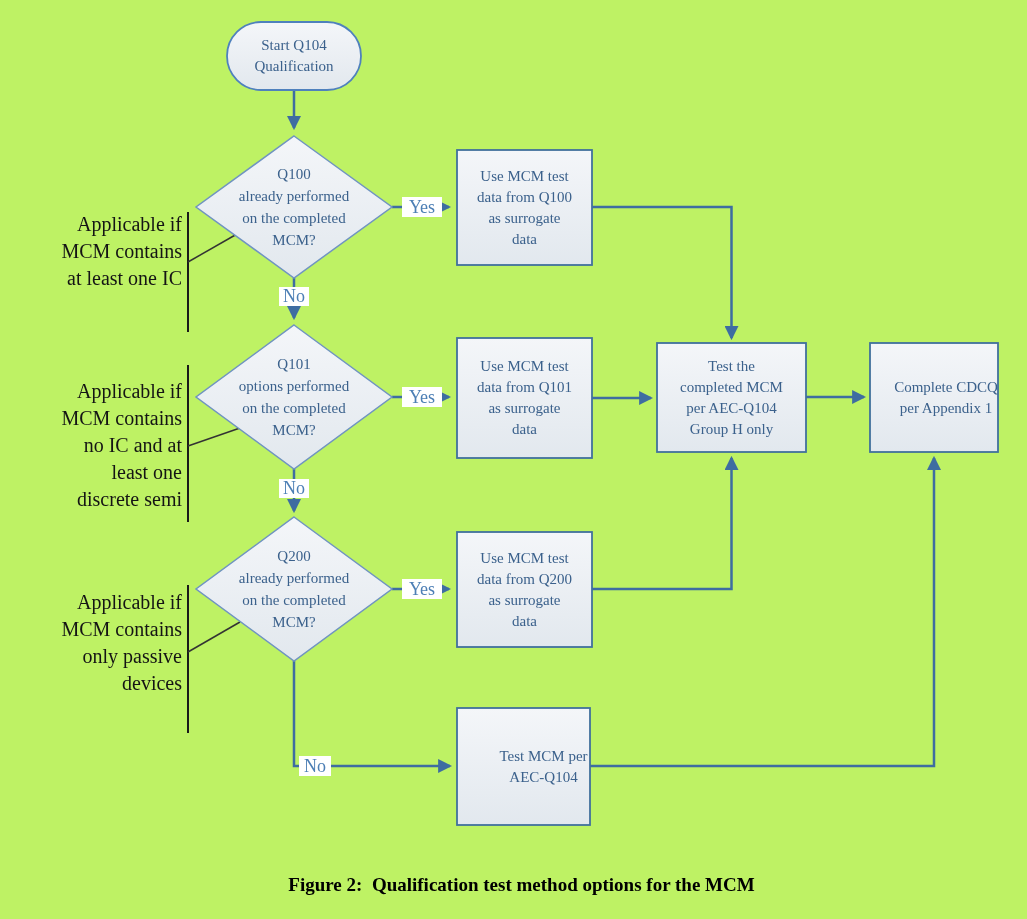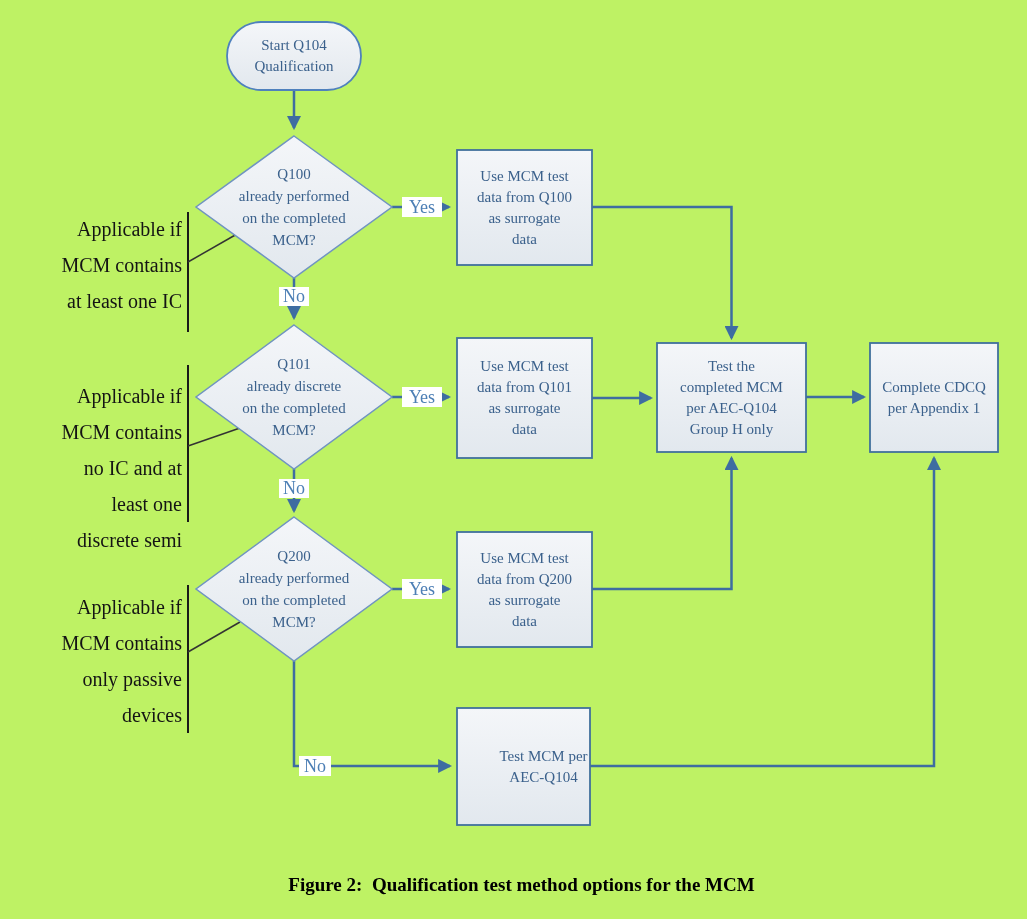--- a/index.html
+++ b/index.html
@@ -34,21 +34,21 @@
     color: #4d7fb5;
     font-size: 18px;
     font-weight: 400;
   }
   .annot {
     position: absolute;
     text-align: right;
     white-space: pre-line;
     color: #141414;
     font-size: 20px;
-    line-height: 36px;
+    line-height: 27px;
   }
   .caption {
     position: absolute;
     left: 16px; right: 0;
     top: 874px;
     text-align: center;
     color: #000000;
     font-size: 19px;
     font-weight: bold;
     white-space: pre;
@@ -113,21 +113,21 @@
   </svg>
 
   <div class="lbl" style="left:227px; top:22px; width:134px; height:68px;">Start Q104
 Qualification</div>
 
   <div class="lbl diamond-lbl" style="left:194px; top:161px; width:200px; height:92px;">Q100
 already performed
 on the completed
 MCM?</div>
   <div class="lbl diamond-lbl" style="left:194px; top:351px; width:200px; height:92px;">Q101
-already discrete
+options performed
 on the completed
 MCM?</div>
   <div class="lbl diamond-lbl" style="left:194px; top:543px; width:200px; height:92px;">Q200
 already performed
 on the completed
 MCM?</div>
 
   <div class="lbl" style="left:457px; top:150px; width:135px; height:115px;">Use MCM test
 data from Q100
 as surrogate
@@ -137,21 +137,21 @@
 as surrogate
 data</div>
   <div class="lbl" style="left:457px; top:532px; width:135px; height:115px;">Use MCM test
 data from Q200
 as surrogate
 data</div>
   <div class="lbl" style="left:657px; top:343px; width:149px; height:109px;">Test the
 completed MCM
 per AEC-Q104
 Group H only</div>
-  <div class="lbl" style="left:870px; top:343px; width:128px; height:109px;">Complete CDCQ
+  <div class="lbl" style="left:870px; top:343px; width:128px; height:109px;padding-left:12px;">Complete CDCQ
 per Appendix 1</div>
   <div class="lbl" style="left:457px; top:708px; width:133px; height:117px;margin-left:20px;">Test MCM per
 AEC-Q104</div>
 
   <div class="edge-lbl" style="left:402px; top:197px; width:40px; height:20px;">Yes</div>
   <div class="edge-lbl" style="left:402px; top:387px; width:40px; height:20px;">Yes</div>
   <div class="edge-lbl" style="left:402px; top:579px; width:40px; height:20px;">Yes</div>
   <div class="edge-lbl" style="left:279px; top:287px; width:30px; height:19px;">No</div>
   <div class="edge-lbl" style="left:279px; top:479px; width:30px; height:19px;">No</div>
   <div class="edge-lbl" style="left:299px; top:756px; width:32px; height:20px;">No</div>

